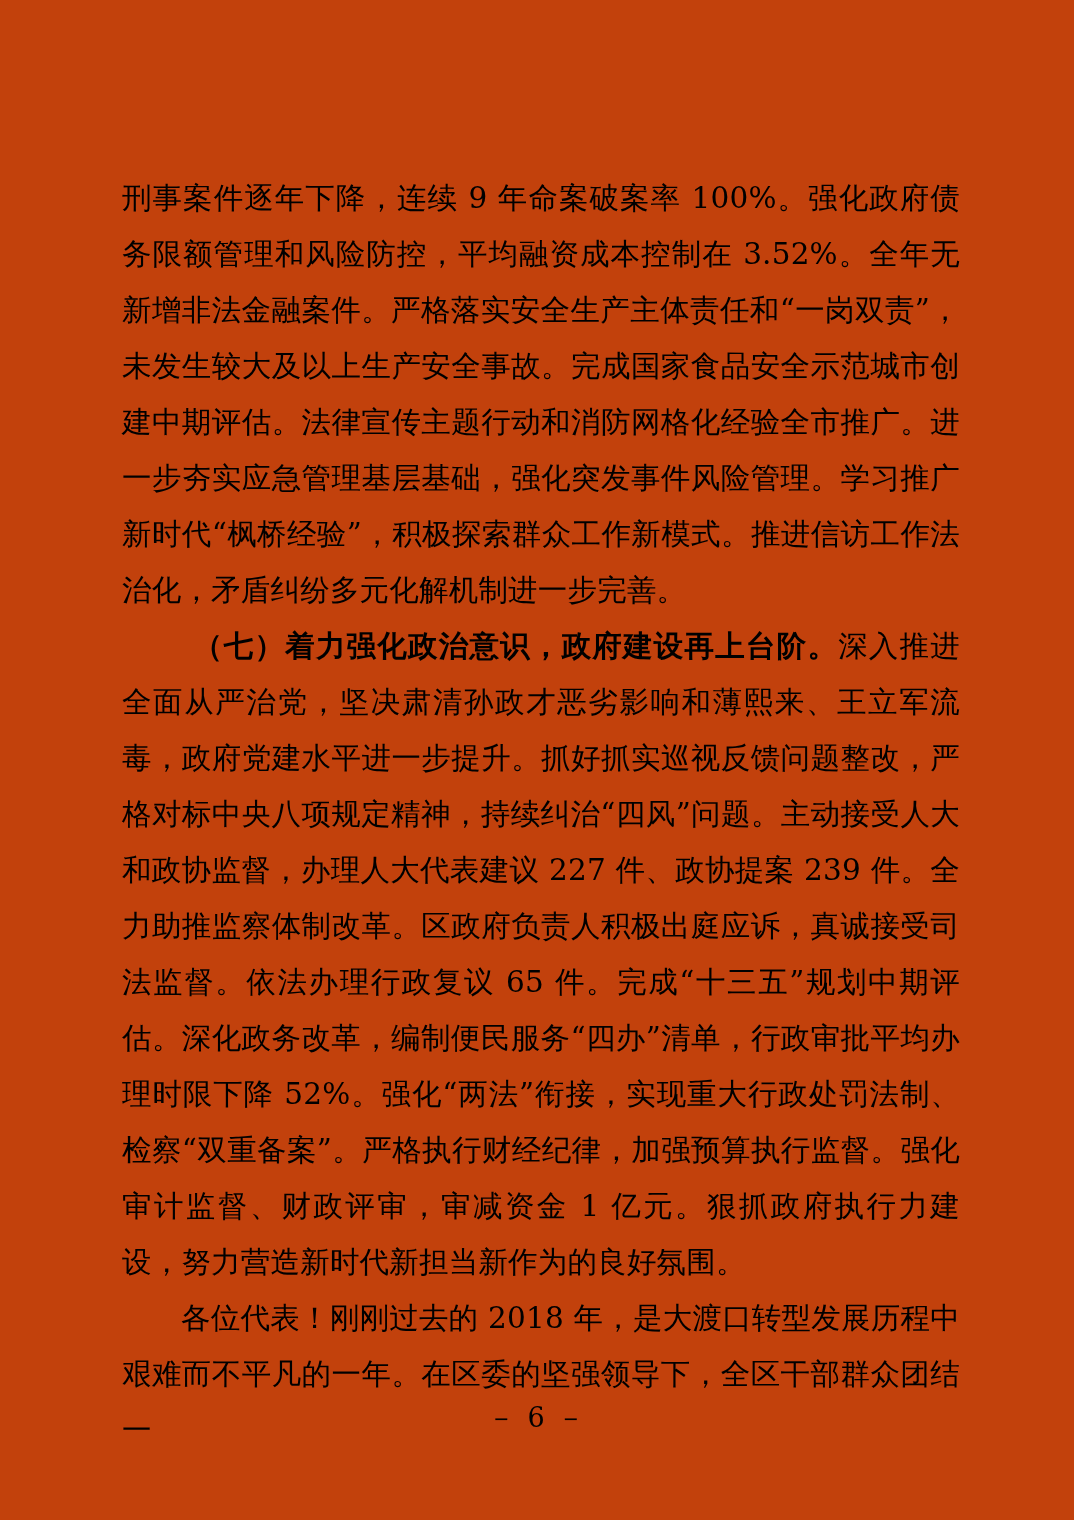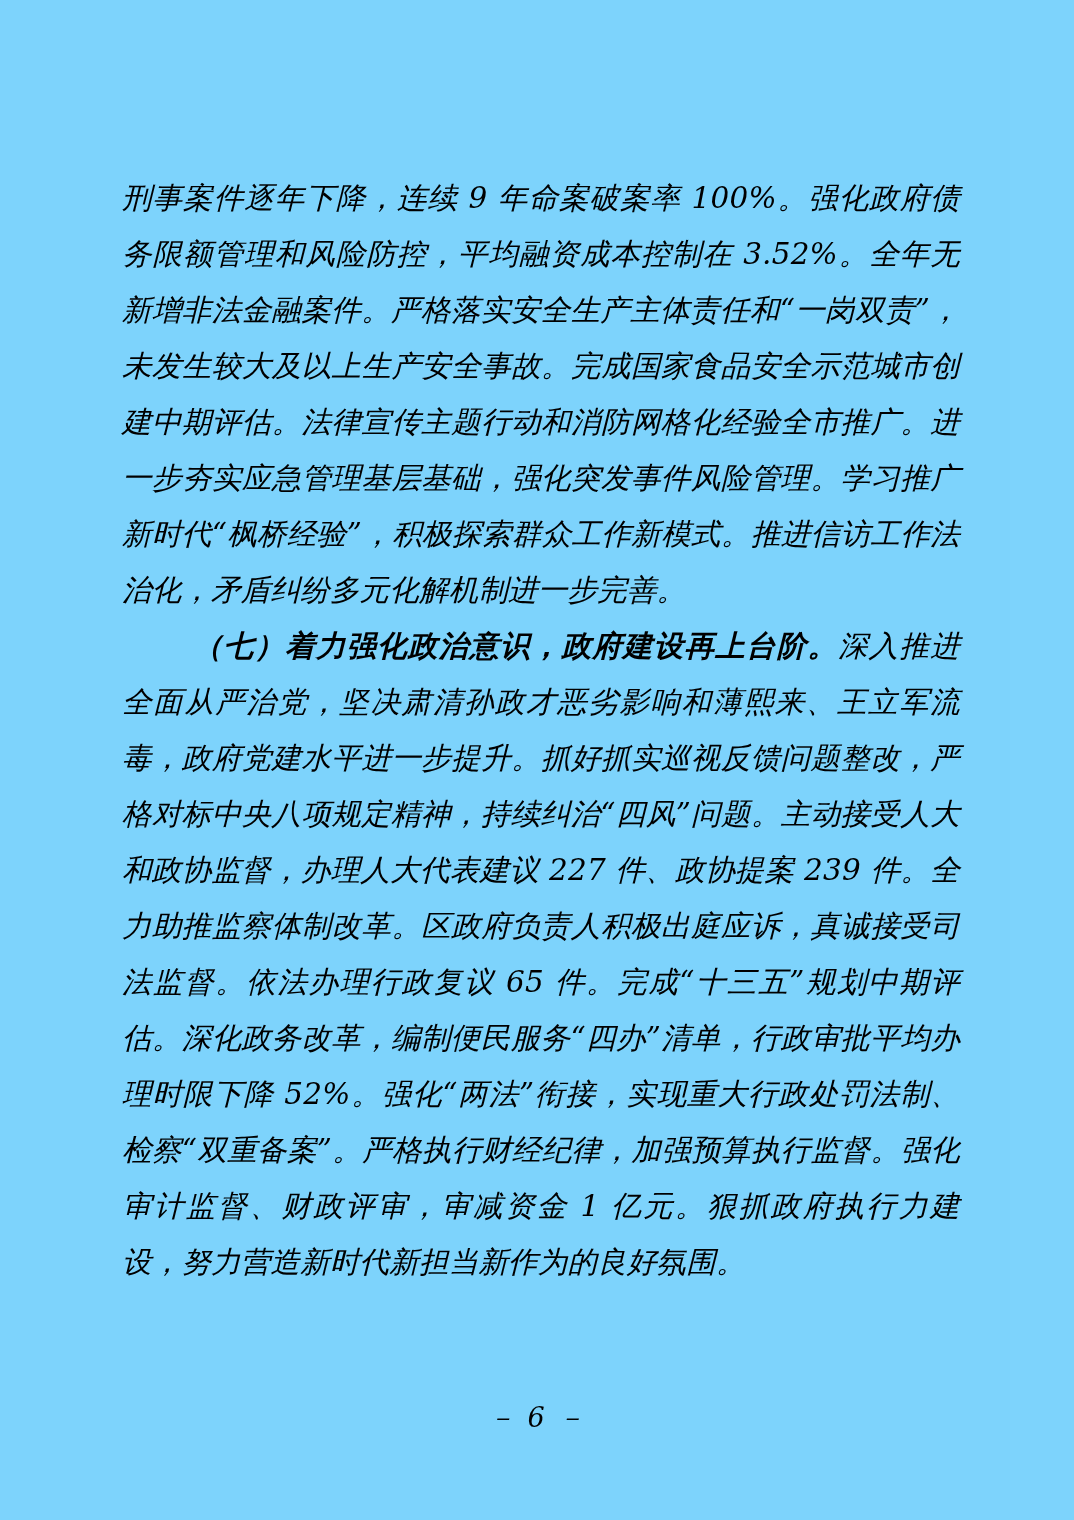--- a/index.html
+++ b/index.html
@@ -14,22 +14,21 @@
     font-family: "DejaVu Serif", "Liberation Serif", serif;
     color: #000000;
     overflow: hidden;
   }
   .page {
     position: absolute;
     left: 0;
     top: 0;
     width: 1074px;
     height: 1520px;
-    background: #7dd3fc;
-    font-style: italic;
+    background: #c2410c;
   }
   .content {
     position: absolute;
     left: 122px;
     top: 170px;
     width: 838px;
   }
   p.para {
     margin: 0 0 0 0;
     font-size: 29.5px;
@@ -67,17 +66,20 @@
   <div class="content">
 
     <p class="para">
       <span>刑事案件逐年下降，连续 9 年命案破案率 100%。强化政府债务限额管理和风险防控，平均融资成本控制在 3.52%。全年无新增非法金融案件。严格落实安全生产主体责任和“一岗双责”，未发生较大及以上生产安全事故。完成国家食品安全示范城市创建中期评估。法律宣传主题行动和消防网格化经验全市推广。进一步夯实应急管理基层基础，强化突发事件风险管理。学习推广新时代“枫桥经验”，积极探索群众工作新模式。推进信访工作法治化，矛盾纠纷多元化解机制进一步完善。</span>
     </p>
 
     <p class="para indent">
       <span class="bold">（七）着力强化政治意识，政府建设再上台阶。</span><span>深入推进全面从严治党，坚决肃清孙政才恶劣影响和薄熙来、王立军流毒，政府党建水平进一步提升。抓好抓实巡视反馈问题整改，严格对标中央八项规定精神，持续纠治“四风”问题。主动接受人大和政协监督，办理人大代表建议 227 件、政协提案 239 件。全力助推监察体制改革。区政府负责人积极出庭应诉，真诚接受司法监督。依法办理行政复议 65 件。完成“十三五”规划中期评估。深化政务改革，编制便民服务“四办”清单，行政审批平均办理时限下降 52%。强化“两法”衔接，实现重大行政处罚法制、检察“双重备案”。严格执行财经纪律，加强预算执行监督。强化审计监督、财政评审，审减资金 1 亿元。狠抓政府执行力建设，努力营造新时代新担当新作为的良好氛围。</span>
     </p>
 
+    <p class="para indent">
+      <span>各位代表！刚刚过去的 2018 年，是大渡口转型发展历程中艰难而不平凡的一年。在区委的坚强领导下，全区干部群众团结一</span>
+    </p>
 
   </div>
 
   <div class="footer">－ 6 －</div>
 </div>
 
 </body></html>

